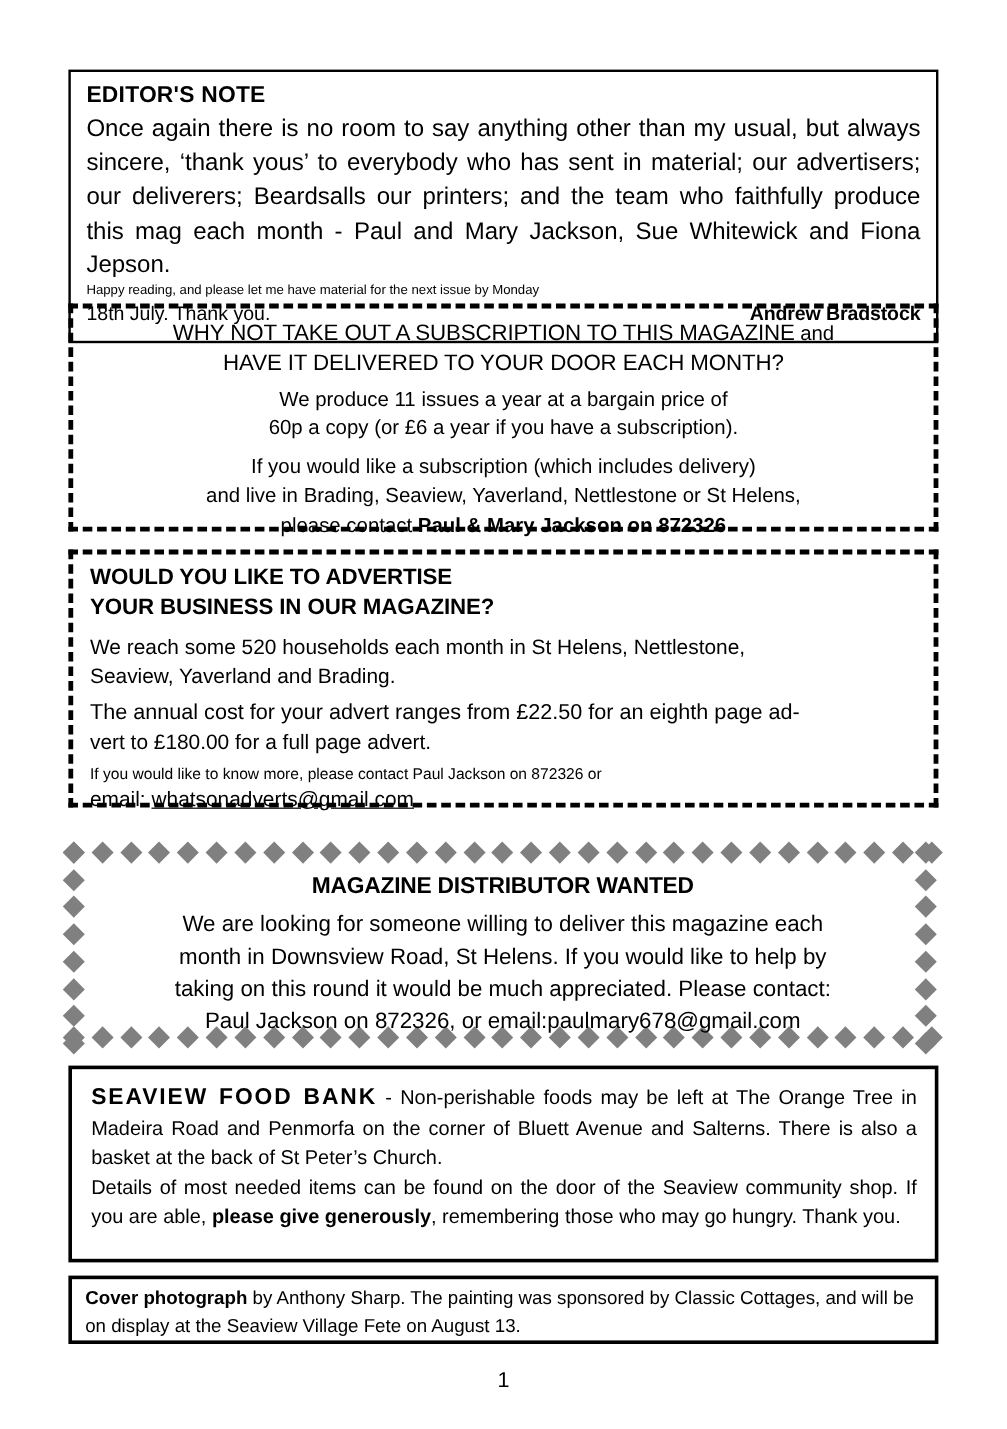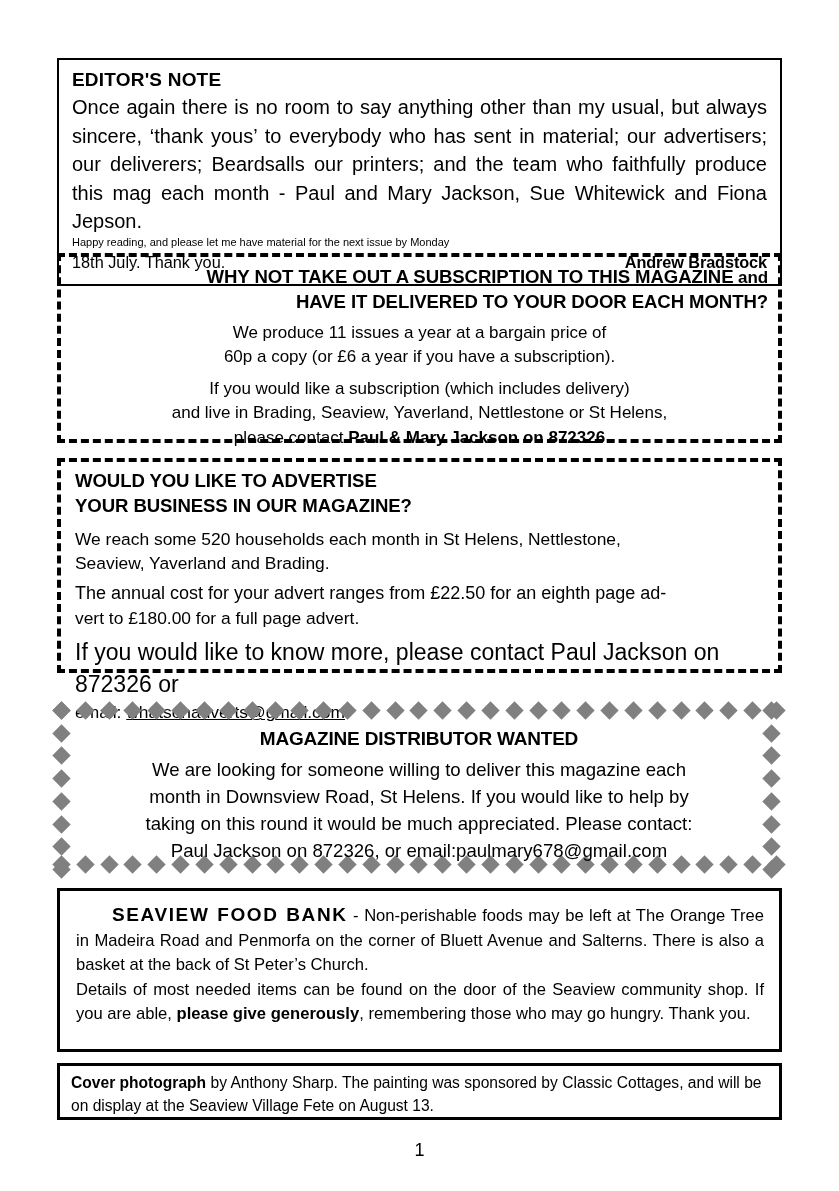--- a/index.html
+++ b/index.html
@@ -71,25 +71,24 @@
     left: 57px;
     top: 253px;
     width: 725px;
     height: 190px;
     box-sizing: border-box;
     border: 4px dashed #000;
     padding: 8px 10px 4px 10px;
     text-align: center;
   }
   .sub-head {
-    font-weight: bold;
+    font-weight: normal;
     font-size: 18.6px;
     line-height: 1.32;
     letter-spacing: -0.1px;
-    text-align: right;
   }
   .sub-head .lc { font-size: 17px; }
   .sub-body {
     font-size: 17px;
     line-height: 1.42;
     margin-top: 7px;
   }
   .sub-body2 {
     font-size: 17px;
     line-height: 1.42;
@@ -119,21 +118,21 @@
     font-size: 17.4px;
     line-height: 1.4;
     margin-top: 8px;
   }
   .adv-body2 {
     font-size: 18px;
     line-height: 1.4;
     margin-top: 5px;
   }
   .adv-body3 {
-    font-size: 23px;
+    font-size: 13px;
     line-height: 1.4;
     margin-top: 6px;
   }
   .adv-email { text-decoration: underline; }
 
   
   .distributor {
     position: absolute;
     left: 55px;
     top: 704px;
@@ -198,21 +197,20 @@
     width: 725px;
     height: 164px;
     box-sizing: border-box;
     border: 3px solid #000;
     padding: 10px 15px 8px 16px;
   }
   .fb-title {
     font-weight: bold;
     font-size: 19px;
     letter-spacing: 1.6px;
-    margin-left: 36px;
   }
   .fb-para {
     font-size: 16.6px;
     line-height: 1.47;
     text-align: justify;
     text-justify: inter-word;
   }
   .fb-para2 {
     font-size: 16.6px;
     line-height: 1.47;

